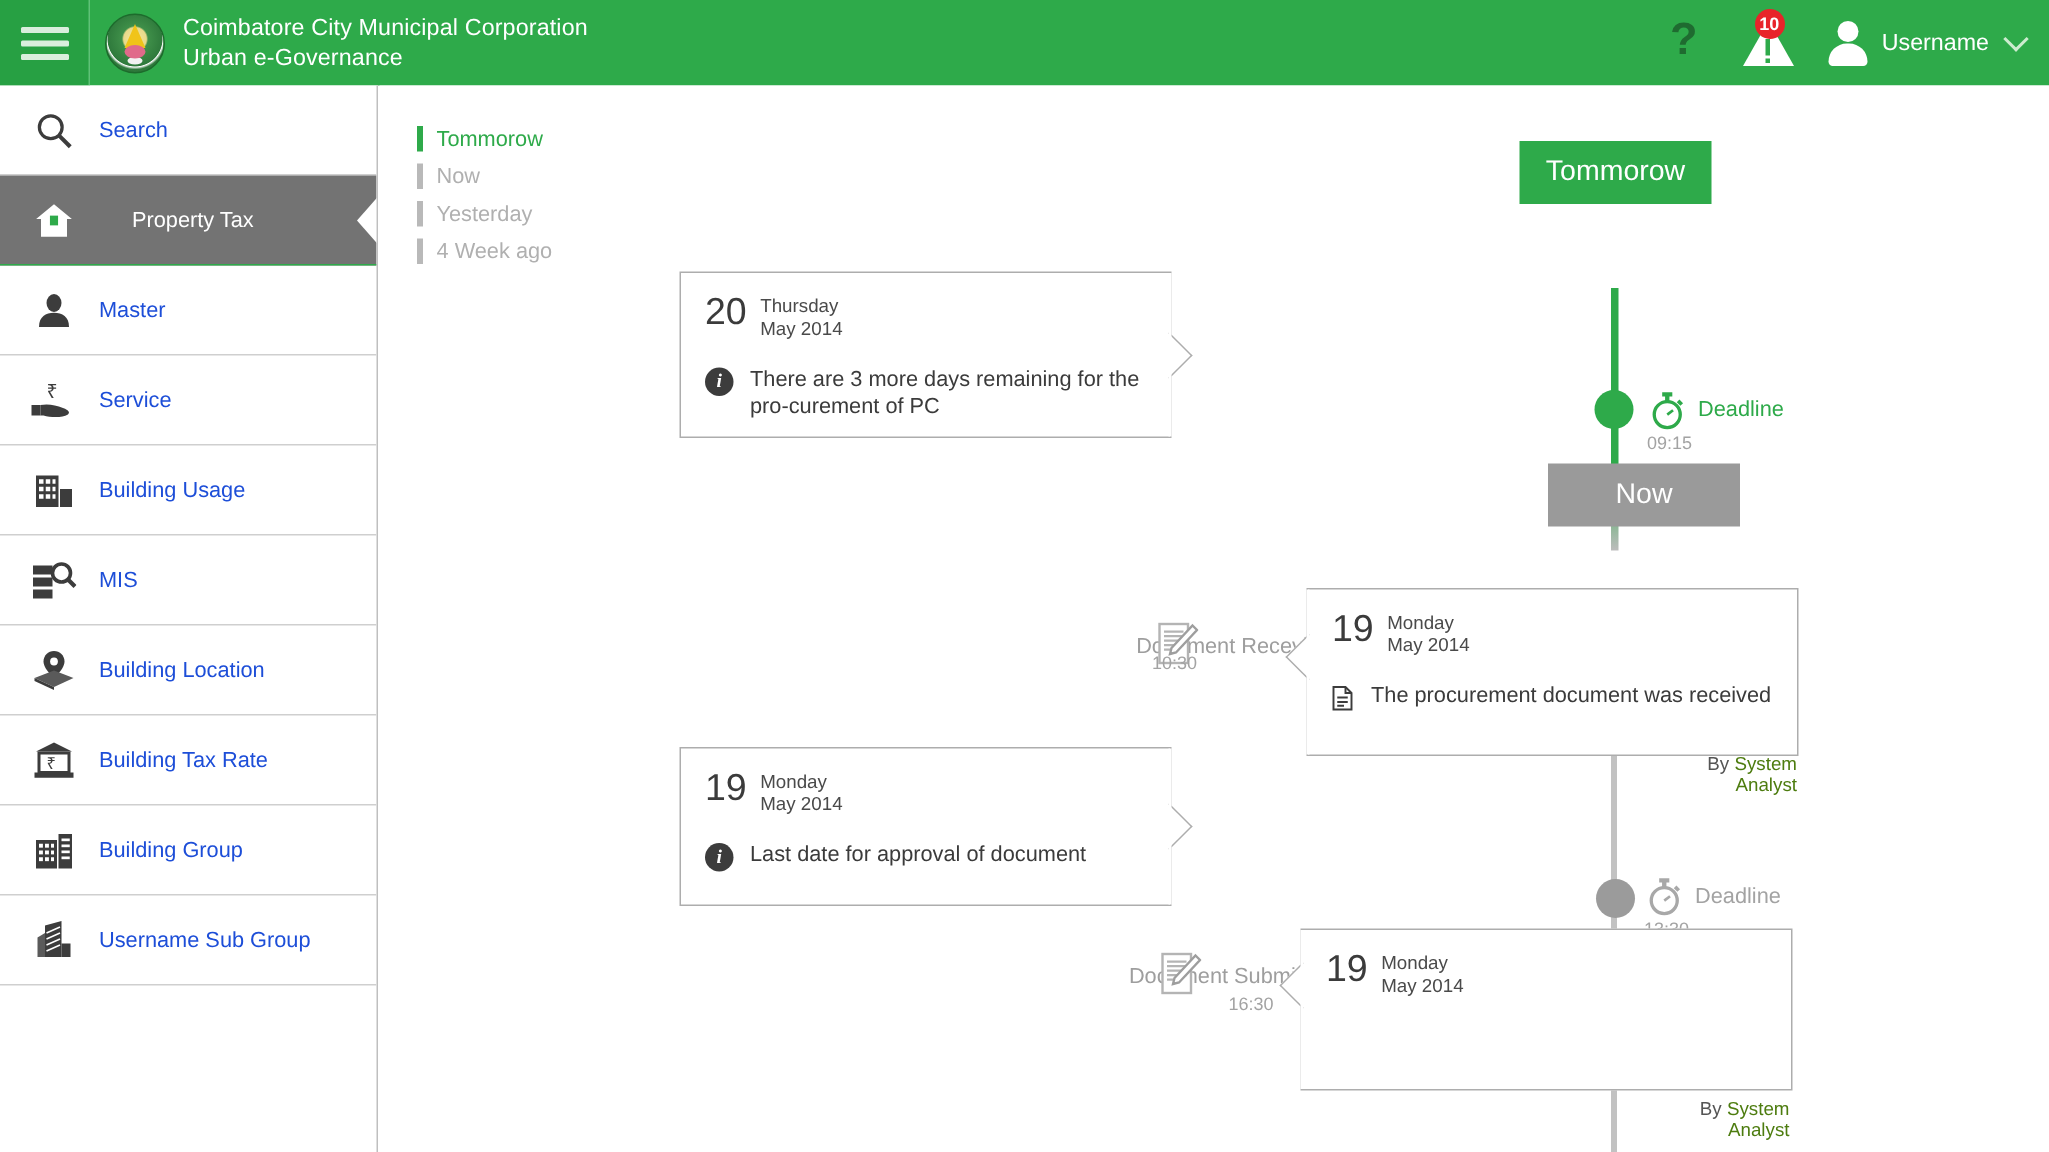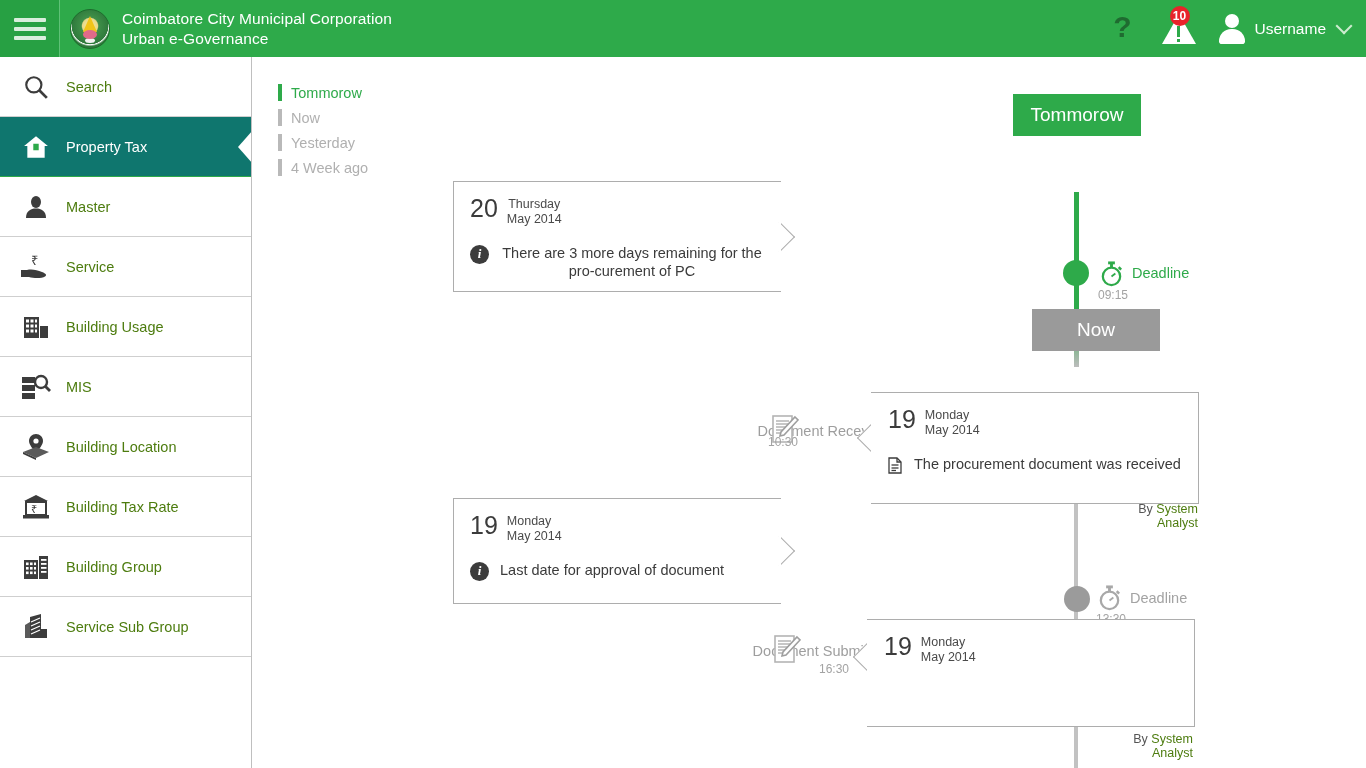--- a/index.html
+++ b/index.html
@@ -109,25 +109,25 @@
     width: 252px; height: 711px;
     background: #ffffff;
     border-right: 1px solid #bfbfbf;
     overflow: hidden;
   }
   .nav-item {
     height: 60px; display: flex; align-items: center;
     border-bottom: 1px solid #cfcfcf;
     padding-left: 14px;
     cursor: pointer; position: relative;
-    color: #4d7c0f;
+    color: #1d4ed8;
   }
   .nav-item .ic { width: 44px; display: flex; align-items: center; justify-content: center; flex: 0 0 44px; }
   .nav-item .lb { font-size: 14.5px; margin-left: 8px; }
-  .nav-item.active { background: #0f766e; color: #ffffff; border-bottom-color: #2eaa4a; }
+  .nav-item.active { background: #737373; color: #ffffff; border-bottom-color: #2eaa4a; gap: 22px; }
   .nav-item.active::after {
     content: ""; position: absolute; right: -1px; top: 50%;
     transform: translateY(-50%);
     width: 0; height: 0;
     border-top: 16px solid transparent; border-bottom: 16px solid transparent;
     border-right: 14px solid #ffffff;
   }
   .nav-item svg { display: block; }
 
   
@@ -401,21 +401,21 @@
         <path d="M8 9 L3 12 L3 25 L8 25 Z" fill="#5a5a5a"></path>
         <rect x="19" y="16" width="6" height="9"></rect>
         <g stroke="#ffffff" stroke-width="1.1">
           <line x1="9" y1="9" x2="18" y2="5"></line>
             <line x1="9" y1="13" x2="18" y2="9"></line>
           <line x1="9" y1="17" x2="18" y2="13"></line>
             <line x1="9" y1="21" x2="18" y2="17"></line>
         </g>
       </svg>
     </span>
-    <span class="lb">Service Sub Group</span>
+    <span class="lb">Username Sub Group</span>
   </div>
 
 </div>
 
 <div class="main">
 
   <div class="filters">
     <div class="filter-row active">
       <span class="filter-bar"></span>
       <span class="filter-label">Tommorow</span>
@@ -434,21 +434,21 @@
     </div>
   </div>
 
   <div class="axis-green"></div>
   <div class="axis-gray"></div>
 
   <div class="pill tomorrow">Tommorow</div>
   <div class="pill now">Now</div>
 
   <div class="dot green" style="left:810px; top:203px;"></div>
-  <div class="card" style="left:200px; top:124px; width:328px; min-height:108px;text-align:center;">
+  <div class="card" style="left:200px; top:124px; width:328px; min-height:108px;">
     <div class="notch-r" style="top:50%; margin-top:-11px;"></div>
     <div class="notch-r-mask"></div>
     <div class="card-date">
       <div class="card-day">20</div>
       <div class="card-dm">
         <div>Thursday</div>
         <div>May 2014</div>
       </div>
     </div>
     <div class="card-body">

